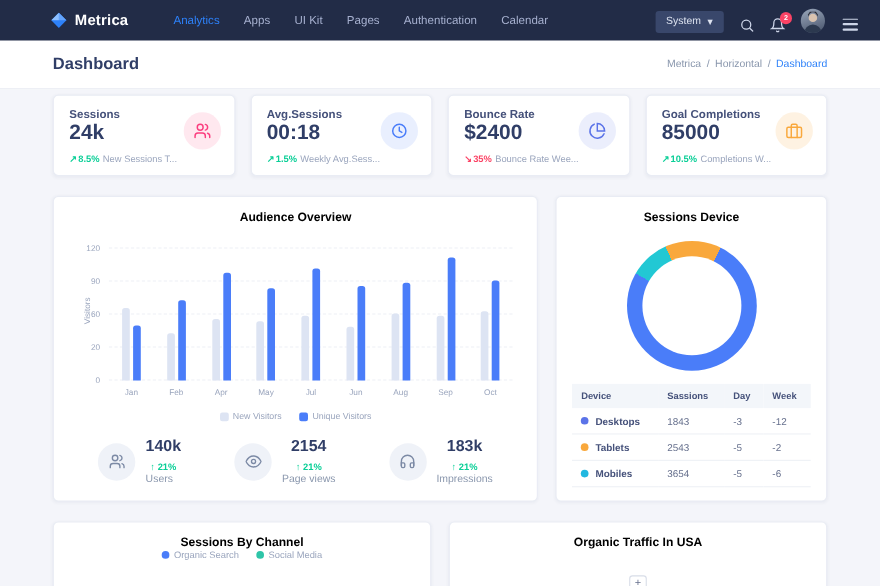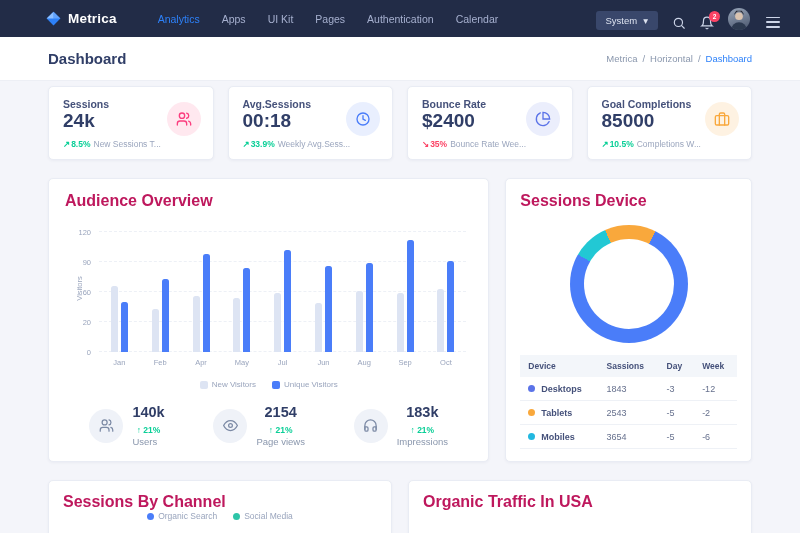--- a/index.html
+++ b/index.html
@@ -24,21 +24,21 @@
   
   .page-head { height:44px; background:#fff; display:flex; align-items:center; justify-content:space-between; padding:0 48px; border-bottom:1px solid #edeff5; }
   .page-title { font-size:15px; font-weight:700; color:#303e67; }
   .breadcrumb { font-size:9.5px; color:#8a97ad; display:flex; gap:5px; align-items:center; }
   .breadcrumb .bc-link { cursor:pointer; }
   .breadcrumb .active { color:#2d81f9; }
 
   
   .content { padding:5px 48px 0; }
   .card { background:#fff; border:1px solid #e9ecf4; border-radius:5px; box-shadow:0 1px 3px rgba(38,54,94,.05); }
-  .card-title { font-size:16px; font-weight:700; color:#be185d; }
+  .card-title { font-size:11px; font-weight:700; color:#000000;text-align:center; }
 
   
   .stats-row { display:flex; gap:14px; }
   .stat-card { flex:1; padding:11px 14px 10px; position:relative; }
   .stat-label { font-size:10.5px; font-weight:700; color:#45517a; }
   .stat-value { font-size:19px; font-weight:700; color:#303e67; margin-top:0; }
   .stat-desc { font-size:8.5px; color:#9aa5bd; margin-top:7px; white-space:nowrap; overflow:hidden; display:flex; align-items:center; gap:3px; }
   .stat-trend { font-weight:700; display:flex; align-items:center; gap:1px; }
   .stat-trend.up { color:#0acf97; }
   .stat-trend.down { color:#fb4365; }
@@ -173,21 +173,21 @@
           </svg>
       </span>
     </div>
 
     <div class="card stat-card">
       <div class="stat-label">Avg.Sessions</div>
       <div class="stat-value">00:18</div>
       <div class="stat-desc">
         <span class="stat-trend up">
             <span>↗</span>
-            <span>33.9%</span>
+            <span>1.5%</span>
           </span>
         <span>Weekly Avg.Sess...</span>
       </div>
       <span class="stat-icon" style="color: rgb(74, 125, 249); background: rgba(74, 125, 249, 0.12);">
         <svg width="16" height="16" viewBox="0 0 24 24" fill="none" stroke="currentColor" stroke-width="2" stroke-linecap="round">
             <circle cx="12" cy="12" r="9"></circle>
             <polyline points="12 7 12 12 15.5 14"></polyline>
           </svg>
       </span>
     </div>

